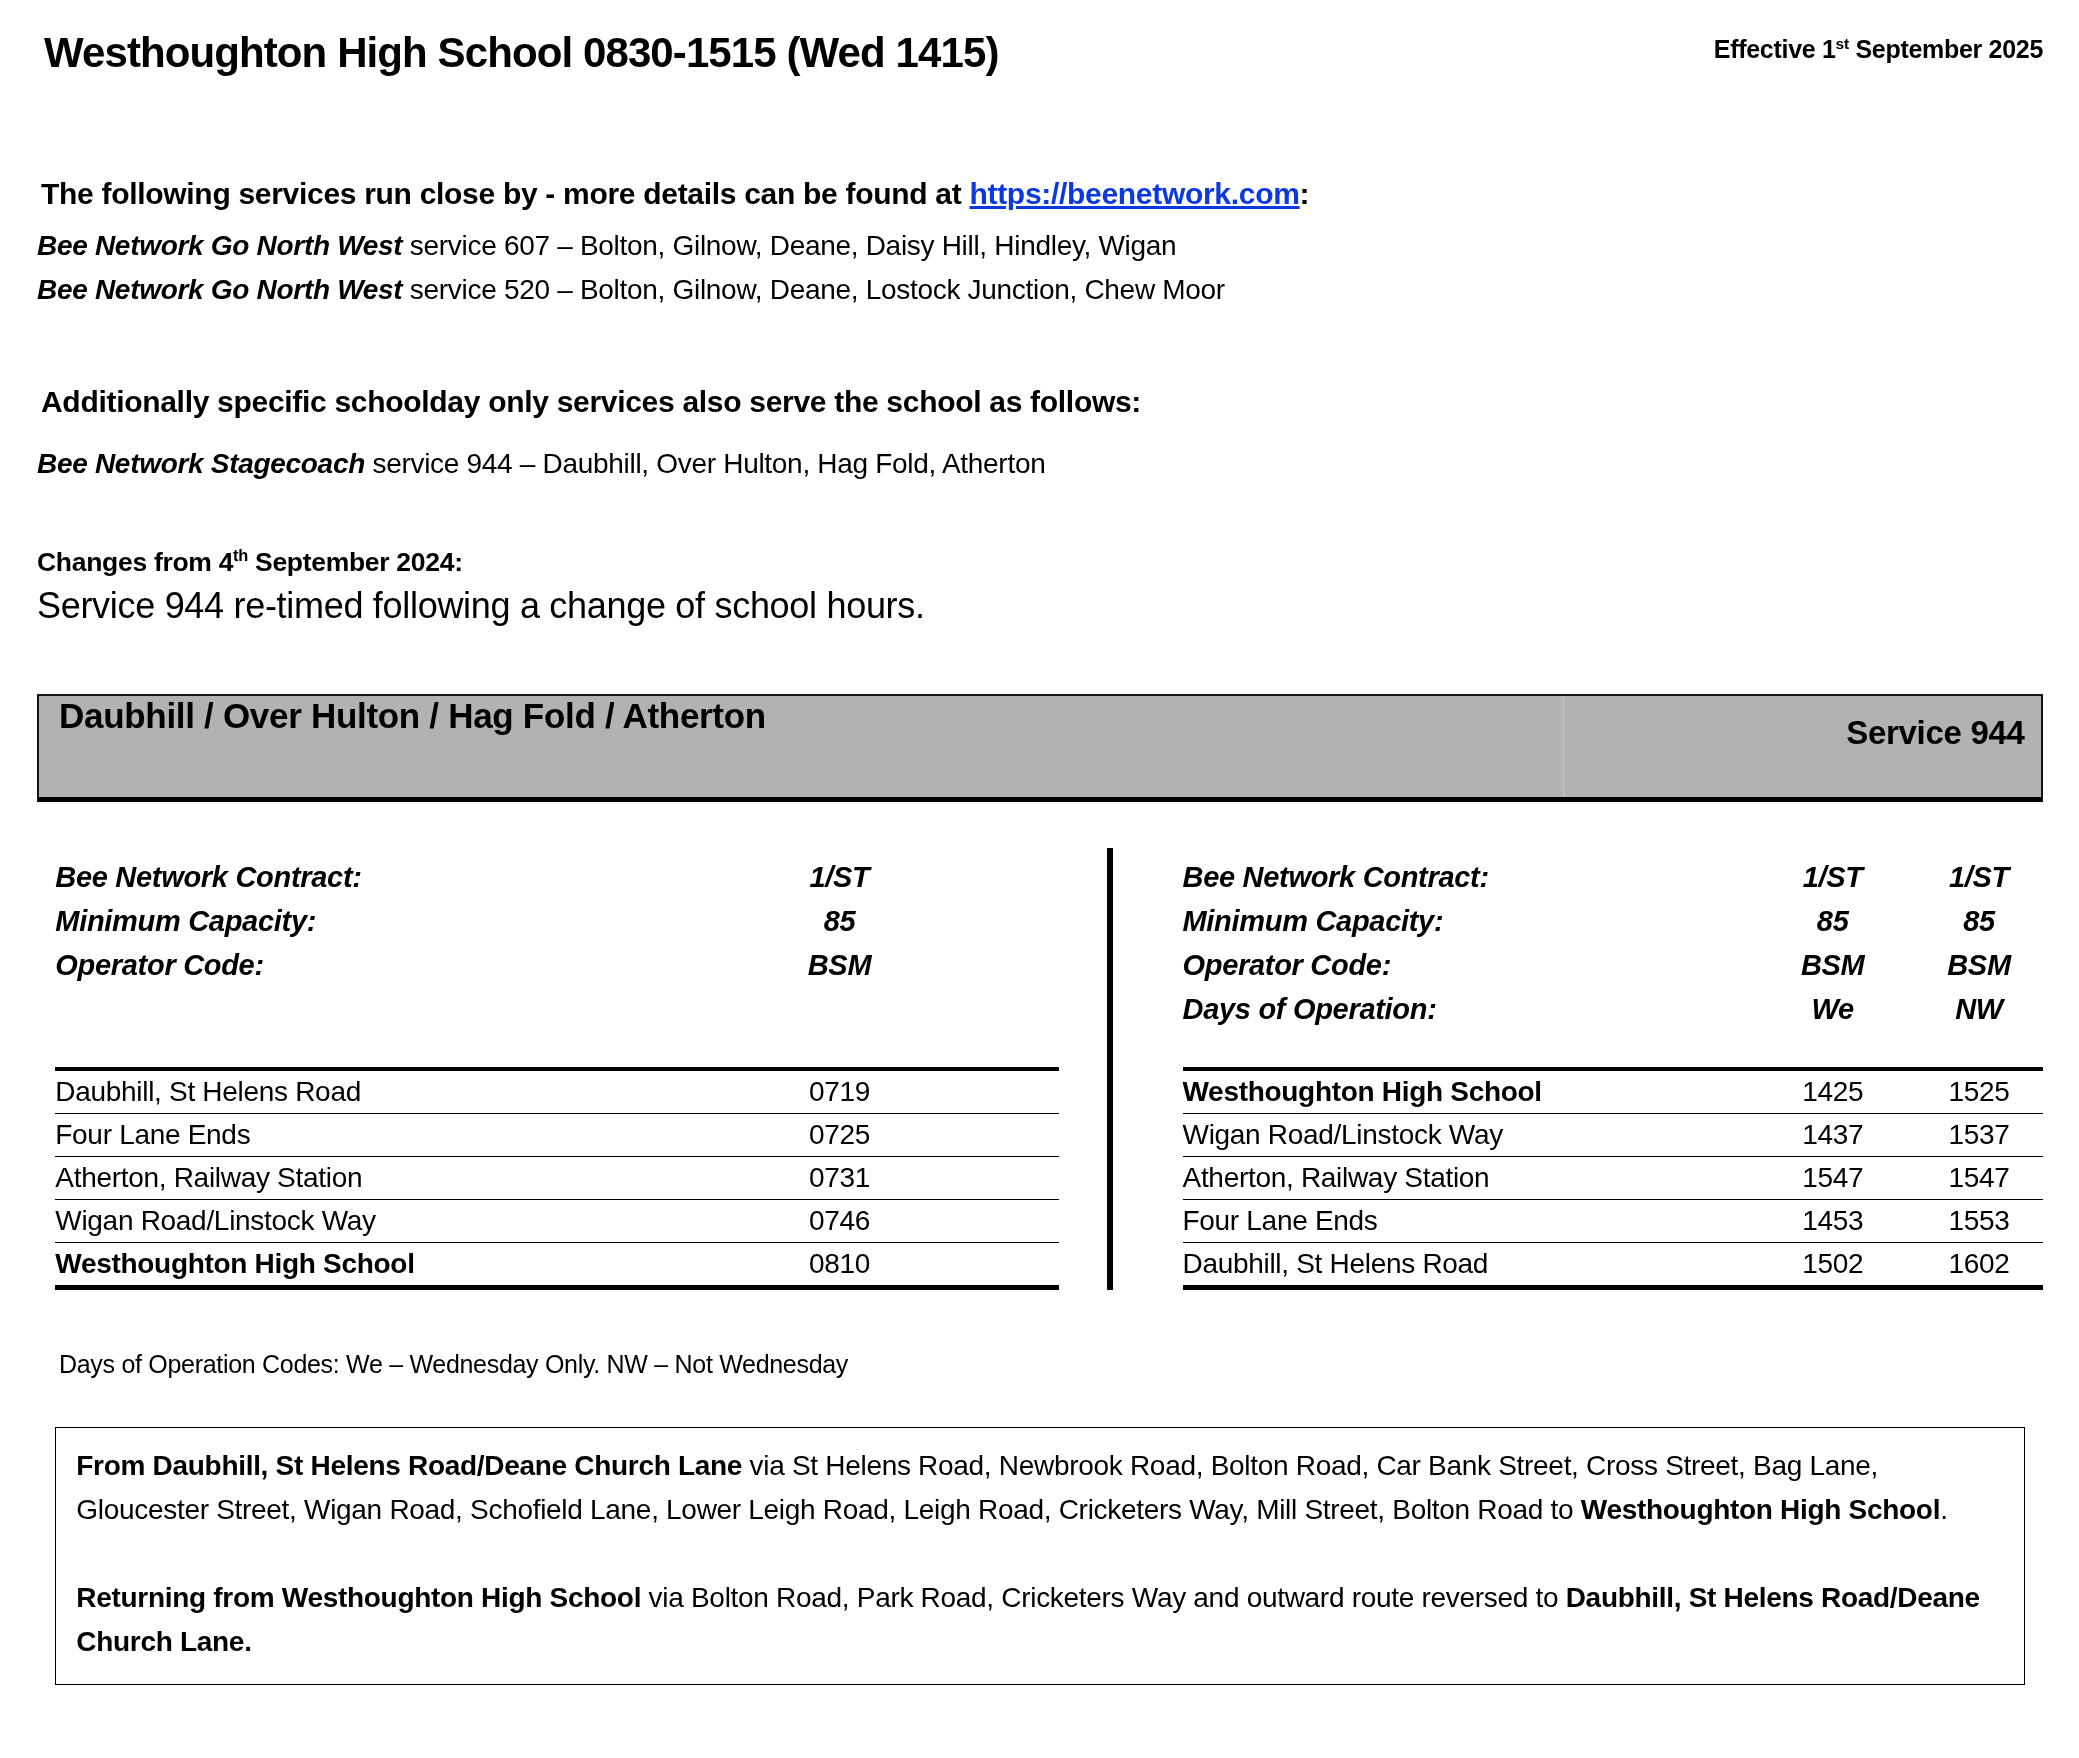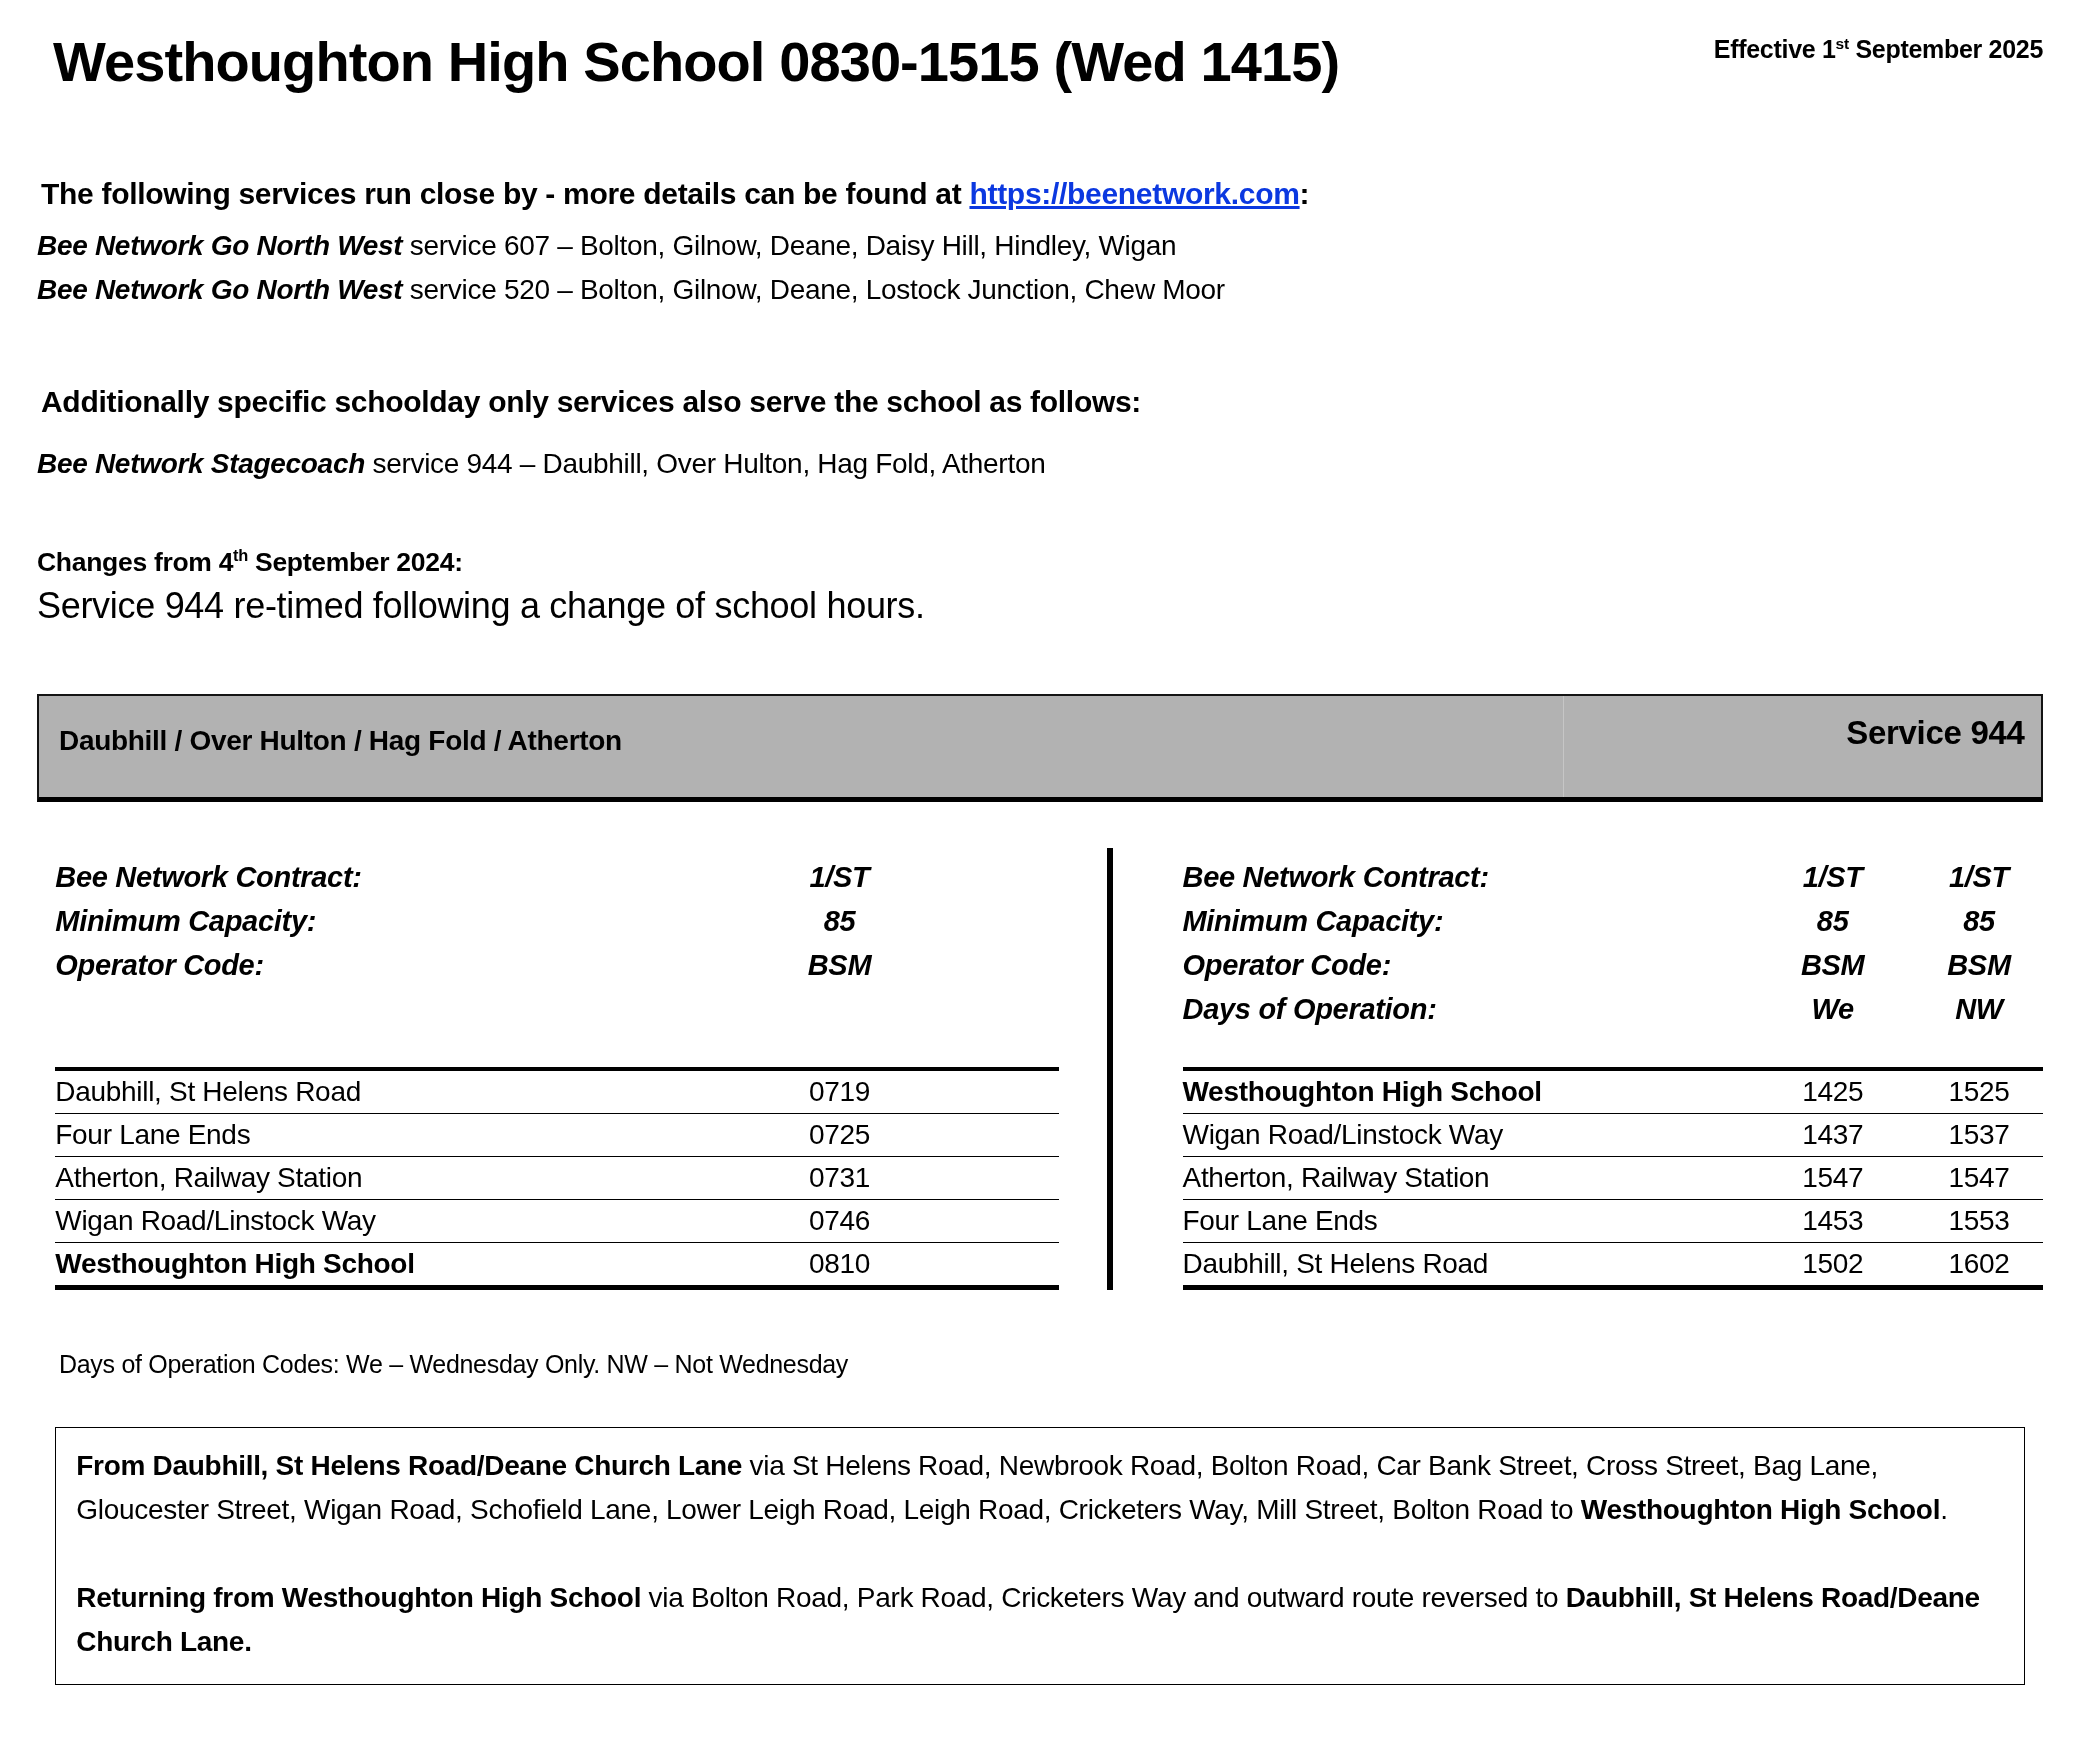--- a/index.html
+++ b/index.html
@@ -9,21 +9,21 @@
     background:#fff;
     font-family:"Liberation Sans", sans-serif;
     color:#000;
     box-sizing:border-box;
     padding:18.3px 37px 0 37px;
     overflow:hidden;
     letter-spacing:-0.3px;
   }
   
   .topbar{display:flex;justify-content:space-between;align-items:flex-start;height:58px;}
-  .title{font-size:56px;font-weight:bold;margin:16px;line-height:55px;letter-spacing:-0.9px;}
+  .title{font-size:42px;font-weight:bold;margin:7px;line-height:55px;letter-spacing:-0.9px;}
   .effective{font-size:25px;font-weight:bold;margin-top:16.4px;white-space:nowrap;}
   sup{font-size:0.62em;}
 
   
   .intro{margin-top:97px;}
   .h-big{font-size:30px;font-weight:bold;margin:4px;line-height:42px;}
   .link{color:#0b38e0;text-decoration:underline;font-weight:bold;}
   .svc-line{font-size:28px;margin:0;line-height:44px;}
   .svc-line .op{font-style:italic;font-weight:bold;}
   .intro .svc-line:first-of-type{margin-top:9.1px;}
@@ -38,21 +38,21 @@
   
   .banner{
     margin-top:68px;
     height:108px;
     background:#b2b2b2;
     border:2.7px solid #141414;
     border-bottom:5.5px solid #000;
     display:flex;
     box-sizing:border-box;
   }
-  .banner-left{flex:1;padding:29px 0 0 20px;font-size:28px;font-weight:bold;}
+  .banner-left{flex:1;padding:0 0 0 20px;font-size:35px;font-weight:bold;}
   .banner-right{width:478px;border-left:0.9px solid #c6c6c6;padding:18.3px 16.4px 0 0;
     font-size:33px;font-weight:bold;text-align:right;box-sizing:border-box;}
 
   
   .tt{margin-top:46px;display:flex;align-items:stretch;gap:48px;}
   .tt-divider{width:5.5px;background:#000;}
   .tt-half{box-sizing:border-box;}
   .tt-left{width:1022px;padding-left:18.3px;}
   .tt-right{flex:1;padding-left:22px;}
   .info{height:219px;padding-top:7.3px;box-sizing:border-box;}

